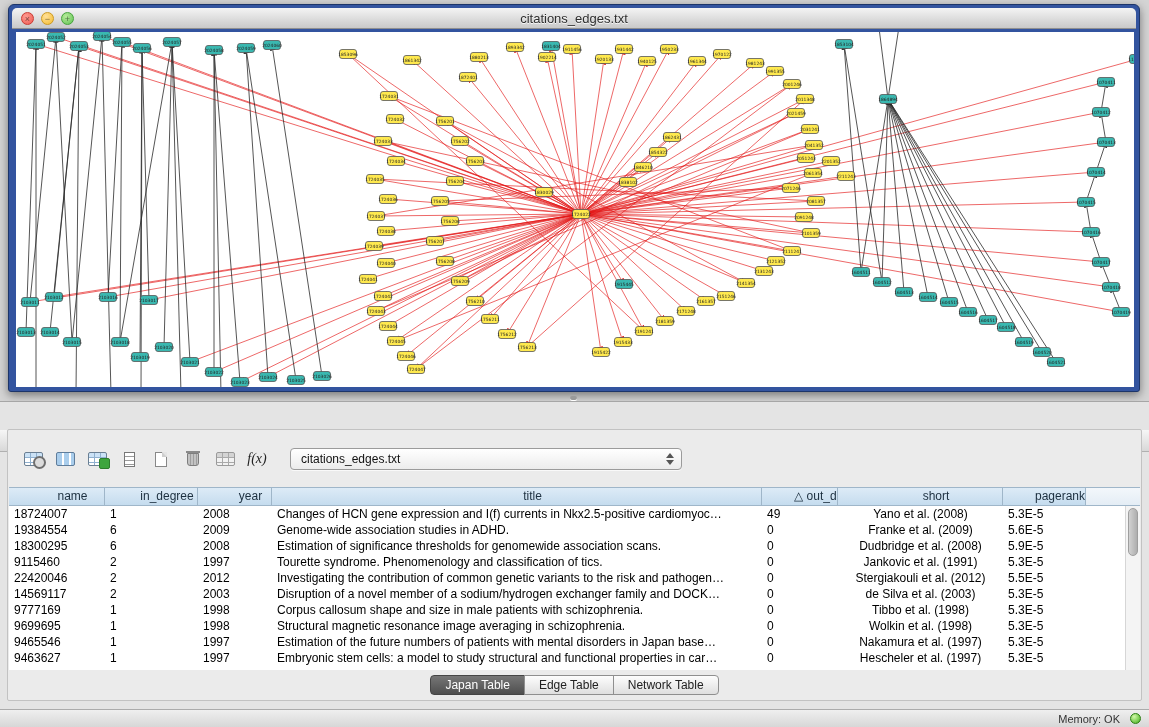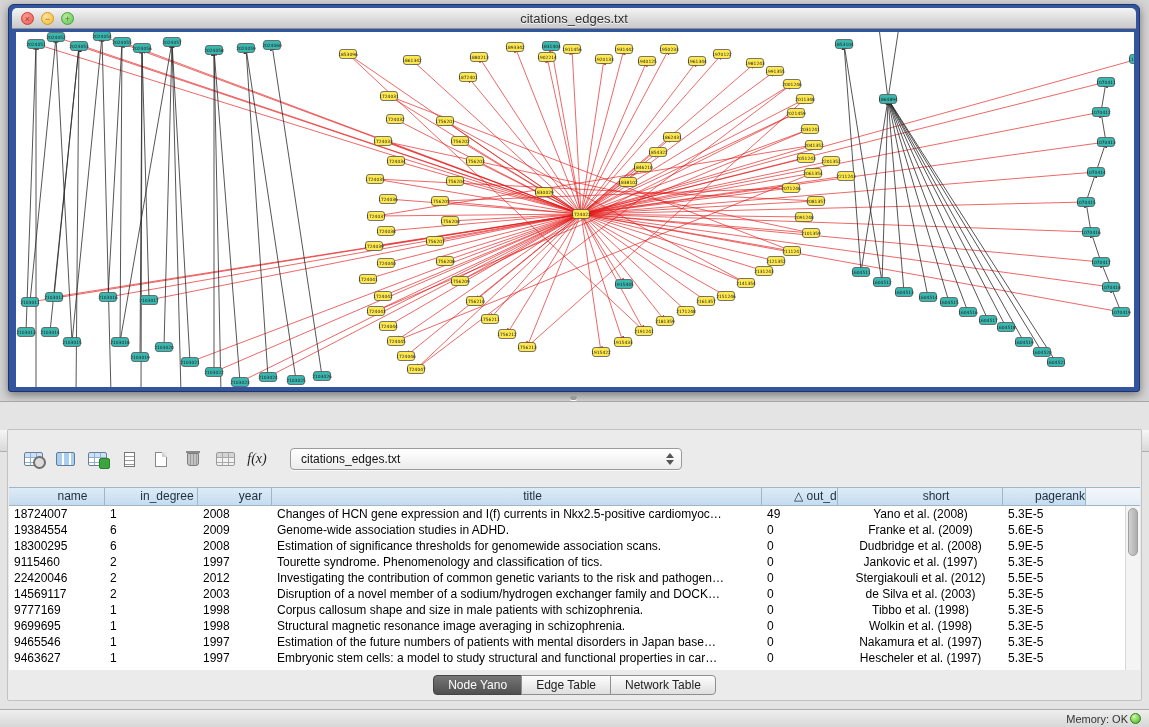--- a/index.html
+++ b/index.html
@@ -94,21 +94,21 @@
   .tab-bar { position:absolute; left:0; right:0; bottom:5px; display:flex; justify-content:center; }
   .tab { border:1px solid #8f8f8f; margin-left:-1px; background:linear-gradient(#fdfdfd,#dfdfdf);
     padding:0 14px; font-size:12px; height:20px; color:#222; font-family:"Liberation Sans",sans-serif; cursor:default; }
   .tab:first-child { border-radius:4px 0 0 4px; margin-left:0; }
   .tab:last-child { border-radius:0 4px 4px 0;text-align:right; }
   .tab.active { background:linear-gradient(#767676,#4f4f4f); color:#fff; border-color:#454545; }
 
   
   .status-bar { position:absolute; left:0; bottom:0; width:1149px; height:18px;
     background:linear-gradient(#efefef,#d7d7d7); border-top:1px solid #ababab;
-    display:flex; align-items:center; justify-content:flex-end; padding-right:8px; gap:2px; }
+    display:flex; align-items:center; justify-content:flex-end; padding-right:8px; gap:10px; }
   .mem-label { font-size:11px; color:#333; }
   .mem-dot { width:11px; height:11px; border-radius:50%; border:1px solid #2c7f12;
     background:radial-gradient(circle at 35% 30%, #d2f9a8, #3fae19); }
 </style>
 </head>
 <body>
 
 <div class="net-window">
   <div class="titlebar">
     <div class="traffic">
@@ -878,21 +878,21 @@
             <div class="td c4">0</div>
             <div class="td c5">Dudbridge et al. (2008)</div>
             <div class="td c6">5.9E-5</div>
           </div>
           <div class="tr">
             <div class="td c0">9115460</div>
             <div class="td c1">2</div>
             <div class="td c2">1997</div>
             <div class="td c3">Tourette syndrome. Phenomenology and classification of tics.</div>
             <div class="td c4">0</div>
-            <div class="td c5">Jankovic et al. (1997)</div>
+            <div class="td c5">Jankovic et al. (1991)</div>
             <div class="td c6">5.3E-5</div>
           </div>
           <div class="tr">
             <div class="td c0">22420046</div>
             <div class="td c1">2</div>
             <div class="td c2">2012</div>
             <div class="td c3">Investigating the contribution of common genetic variants to the risk and pathogen…</div>
             <div class="td c4">0</div>
             <div class="td c5">Stergiakouli et al. (2012)</div>
             <div class="td c6">5.5E-5</div>
@@ -942,21 +942,21 @@
             <div class="td c5">Hescheler et al. (1997)</div>
             <div class="td c6">5.3E-5</div>
           </div>
         </div>
       <div class="vscroll">
         <div class="vthumb"></div>
       </div>
     </div>
 
     <div class="tab-bar" id="tabBar">
-        <button class="tab active">Node Yano</button>
+        <button class="tab active">Japan Table</button>
         <button class="tab">Edge Table</button>
         <button class="tab">Network Table</button>
       </div>
   </div>
 </div>
 
 <div class="status-bar">
   <span class="mem-label">Memory: OK</span>
   <span class="mem-dot"></span>
 </div>

